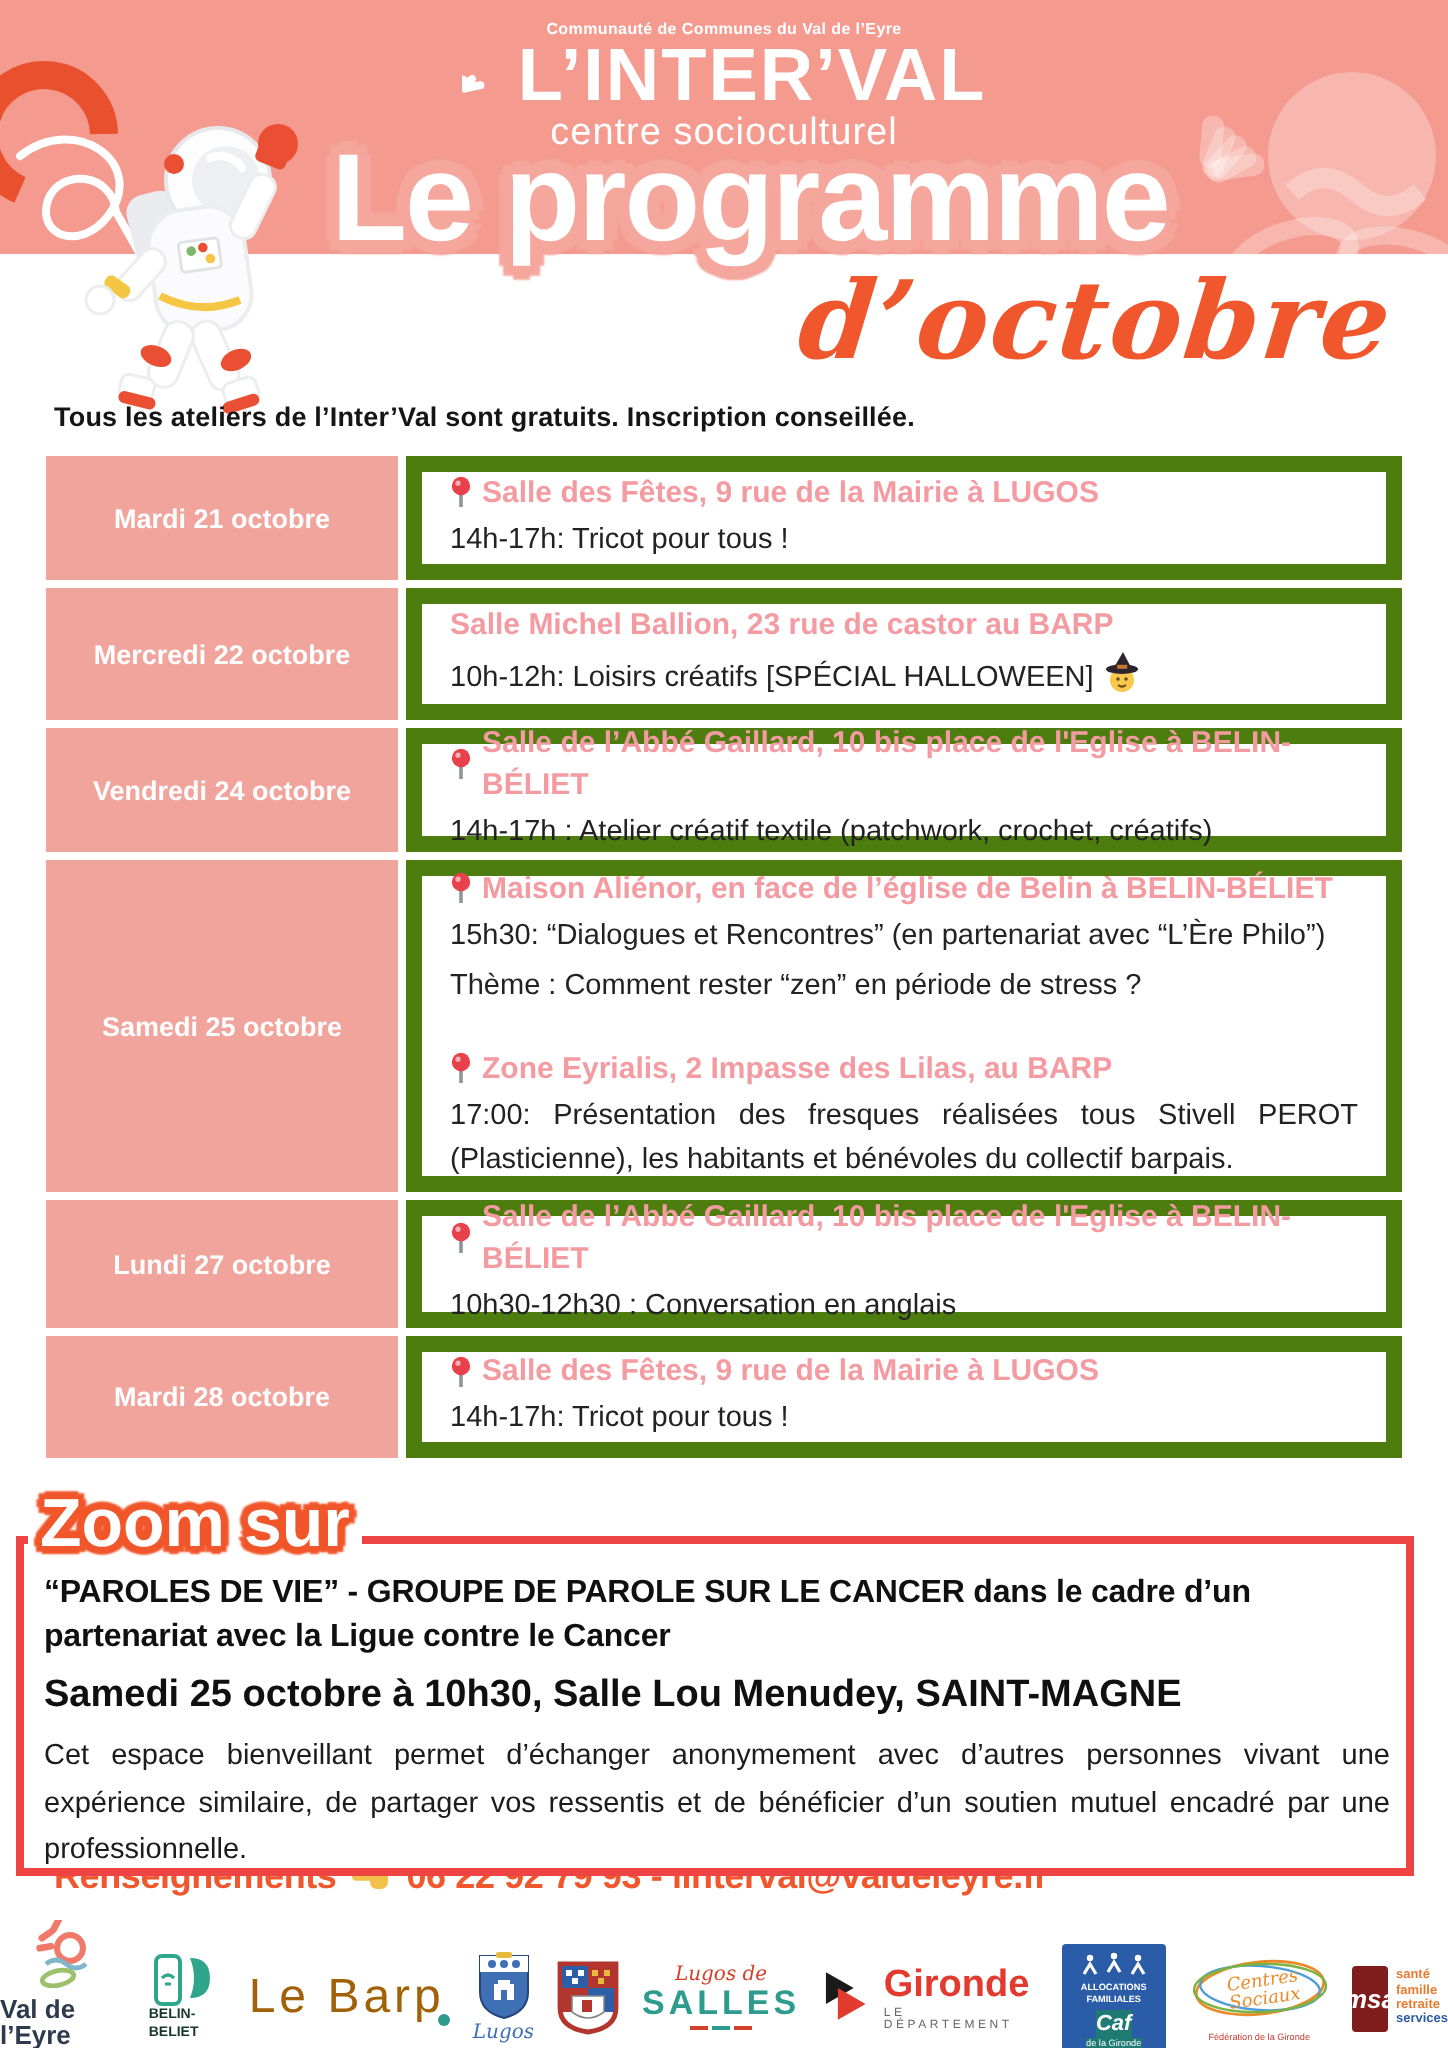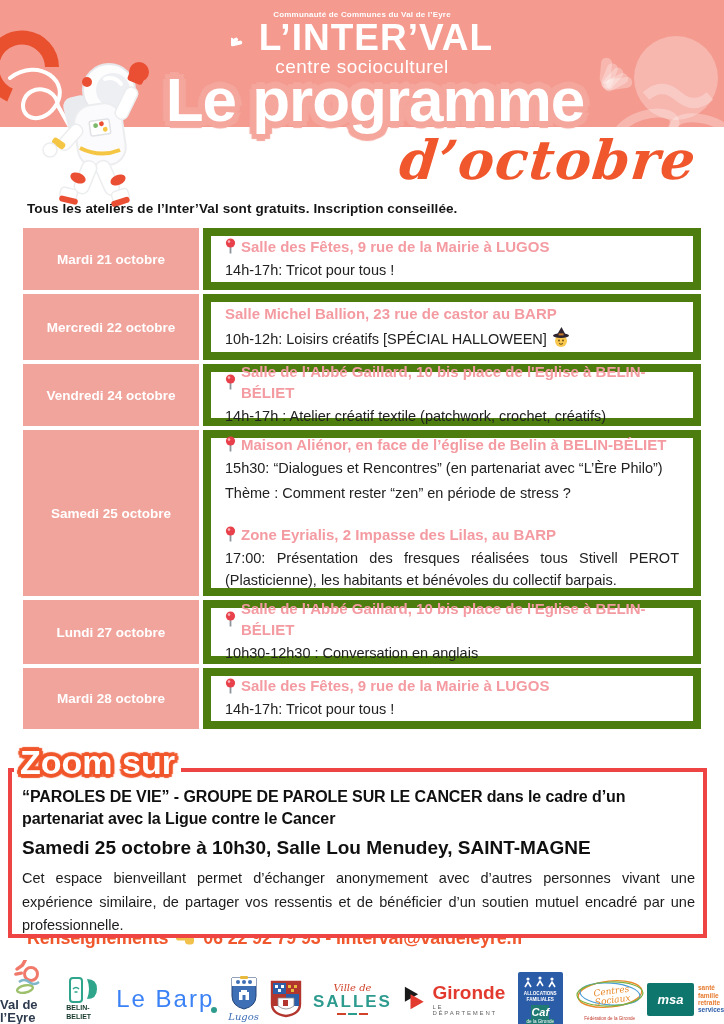--- a/index.html
+++ b/index.html
@@ -53,41 +53,41 @@
   .contact{position:absolute;left:27px;top:928px;display:flex;align-items:center;gap:8px;
     color:#F1572C;font-weight:700;font-size:18px;letter-spacing:-.2px;}
 
   
   .footer{position:absolute;left:0;top:960px;width:724px;display:flex;align-items:center;justify-content:center;gap:11px;}
   .logo{display:flex;flex-direction:column;align-items:center;justify-content:center;}
   .vde{flex-direction:column;gap:4px;}
   .vde-name{font-size:13px;font-weight:700;color:#2E3B4E;line-height:1;width:48px;}
   .vde-sub{font-size:5px;color:#8FBF6F;margin-top:2px;}
   .belin-name{font-size:7px;font-weight:700;color:#15382A;width:36px;text-align:left;line-height:1.15;margin-top:1px;}
-  .barp-name{font-size:24px;color:#3b82f6;letter-spacing:2px;}
+  .barp-name{font-size:24px;color:#a16207;letter-spacing:2px;}
   .barp-dot{width:6px;height:6px;border-radius:50%;background:#2E9B8F;margin:-6px 0 0 98px;}
   .lugos-name{font-family:"DejaVu Serif",serif;font-style:italic;font-size:10px;color:#3F6FB5;margin-top:1px;}
   .salles-script{font-family:"DejaVu Serif",serif;font-style:italic;font-size:10px;color:#D2422A;line-height:1;}
   .salles-name{font-size:17px;font-weight:700;color:#2E9B8F;letter-spacing:2px;line-height:1.05;}
   .salles-ticks{display:flex;gap:2px;margin-top:2px;}
   .salles-ticks i{display:block;width:9px;height:2px;background:#D2422A;}
   .salles-ticks i:nth-child(2){background:#2E9B8F;}
   .gironde{flex-direction:row;gap:5px;align-items:center;}
   .gironde-name{font-size:19px;font-weight:700;color:#E23A2E;line-height:1;}
   .gironde-sub{font-size:6px;color:#666;letter-spacing:1.8px;margin-top:2px;}
   .caf{width:52px;background:#2B5CA8;border-radius:2px;color:#fff;text-align:center;padding:3px 0 0;}
   .caf-top{font-size:4.6px;font-weight:700;line-height:1.3;}
   .caf-name{font-size:11px;font-weight:700;font-style:italic;background:#1F7A74;margin-top:2px;line-height:1.1;padding-top:1px;}
   .caf-sub{font-size:4.6px;background:#1F7A74;padding-bottom:2px;}
   .cs{position:relative;width:72px;height:44px;}
   .cs-name{position:absolute;left:8px;top:10px;width:60px;text-align:center;font-family:"DejaVu Serif",serif;
     font-style:italic;font-size:9px;color:#E98A2B;transform:rotate(-8deg);line-height:1;}
   .cs-sub{position:absolute;left:0;bottom:0;width:72px;text-align:center;font-size:4.6px;color:#C0392B;}
   .msa{flex-direction:row;gap:4px;}
-  .msa-sq{width:47px;height:33px;background:#0f766e;color:#fff;display:flex;align-items:center;justify-content:center;
+  .msa-sq{width:18px;height:33px;background:#7f1d1d;color:#fff;display:flex;align-items:center;justify-content:center;
     font-weight:700;font-style:italic;font-size:13px;border-radius:2px;}
   .msa-words{display:flex;flex-direction:column;line-height:1.15;}
   .msa-words span{font-size:6.5px;font-weight:700;color:#E77B2F;}
   .msa-words span:last-child{color:#2B5CA8;}
 </style>
 </head>
 <body>
 
 <div>
   <div class="band">
@@ -370,21 +370,21 @@
           <rect x="21" y="9" width="3" height="3"></rect>
         </g>
       <path d="M3,14 h13 v12 h-13 Z" fill="#B3362E"></path>
       <path d="M16,14 h13 v12 h-13 Z" fill="#2C5FA8"></path>
       <path d="M8,18 h16 v8 q-8,6 -16,0 Z" fill="#fff" stroke="#888" stroke-width=".8"></path>
       <rect x="13" y="20" width="5" height="6" fill="#B3362E"></rect>
     </svg>
   </div>
 
   <div class="logo">
-    <div class="salles-script">Ville de</div>
+    <div class="salles-script">Lugos de</div>
     <div class="salles-name">SALLES</div>
     <div class="salles-ticks">
         <i></i>
         <i></i>
         <i></i>
       </div>
   </div>
 
   <div class="logo gironde">
     <svg width="26" height="30" viewBox="0 0 26 30">

